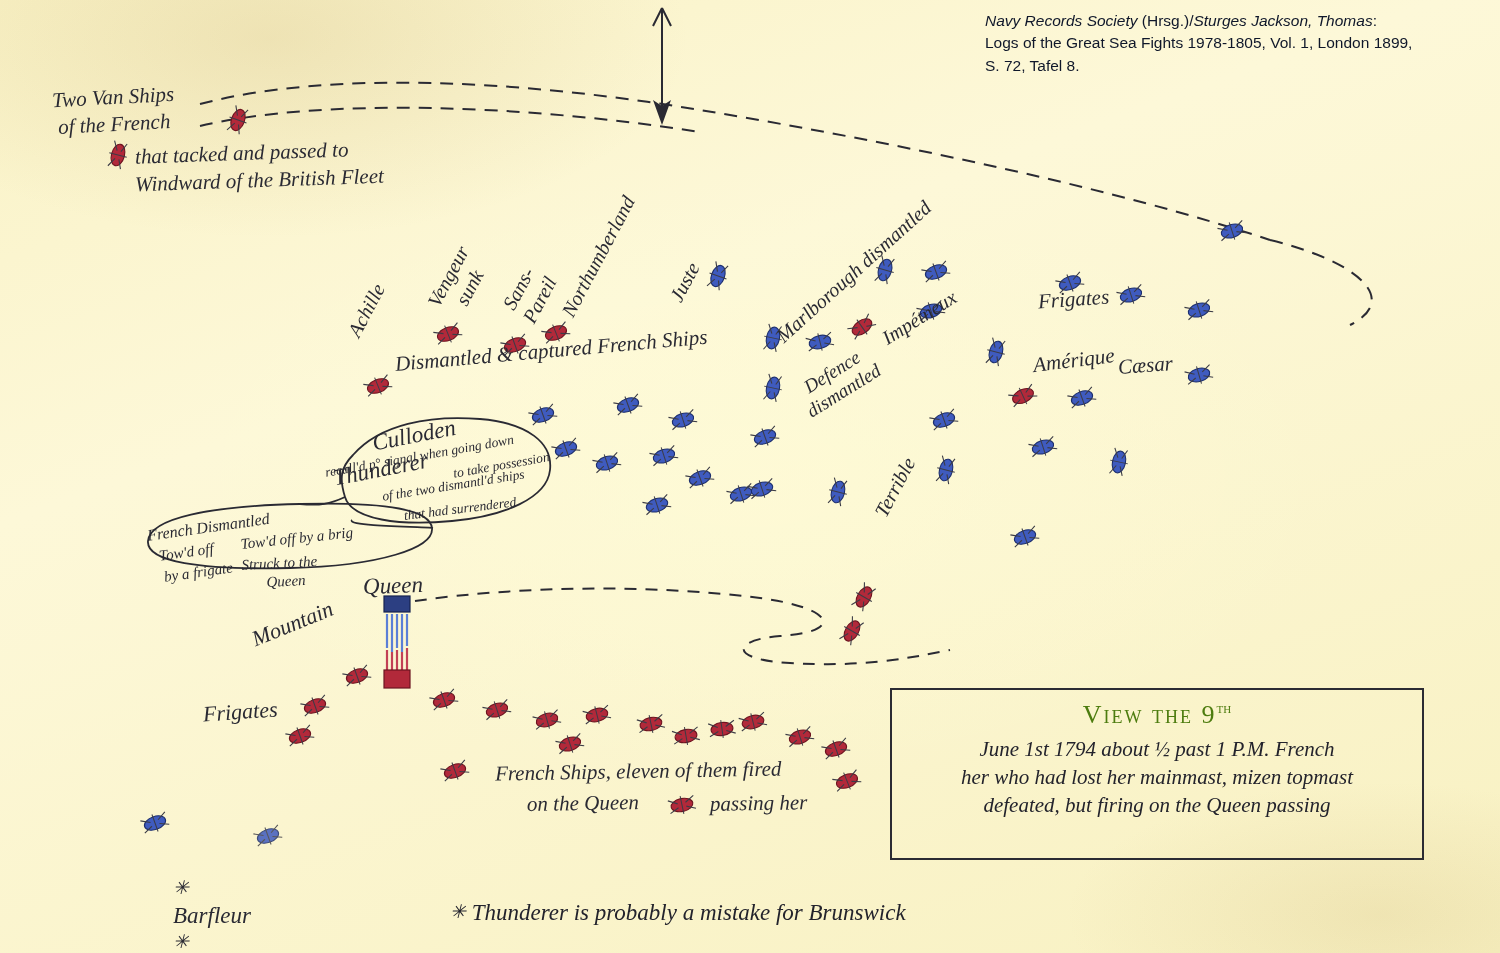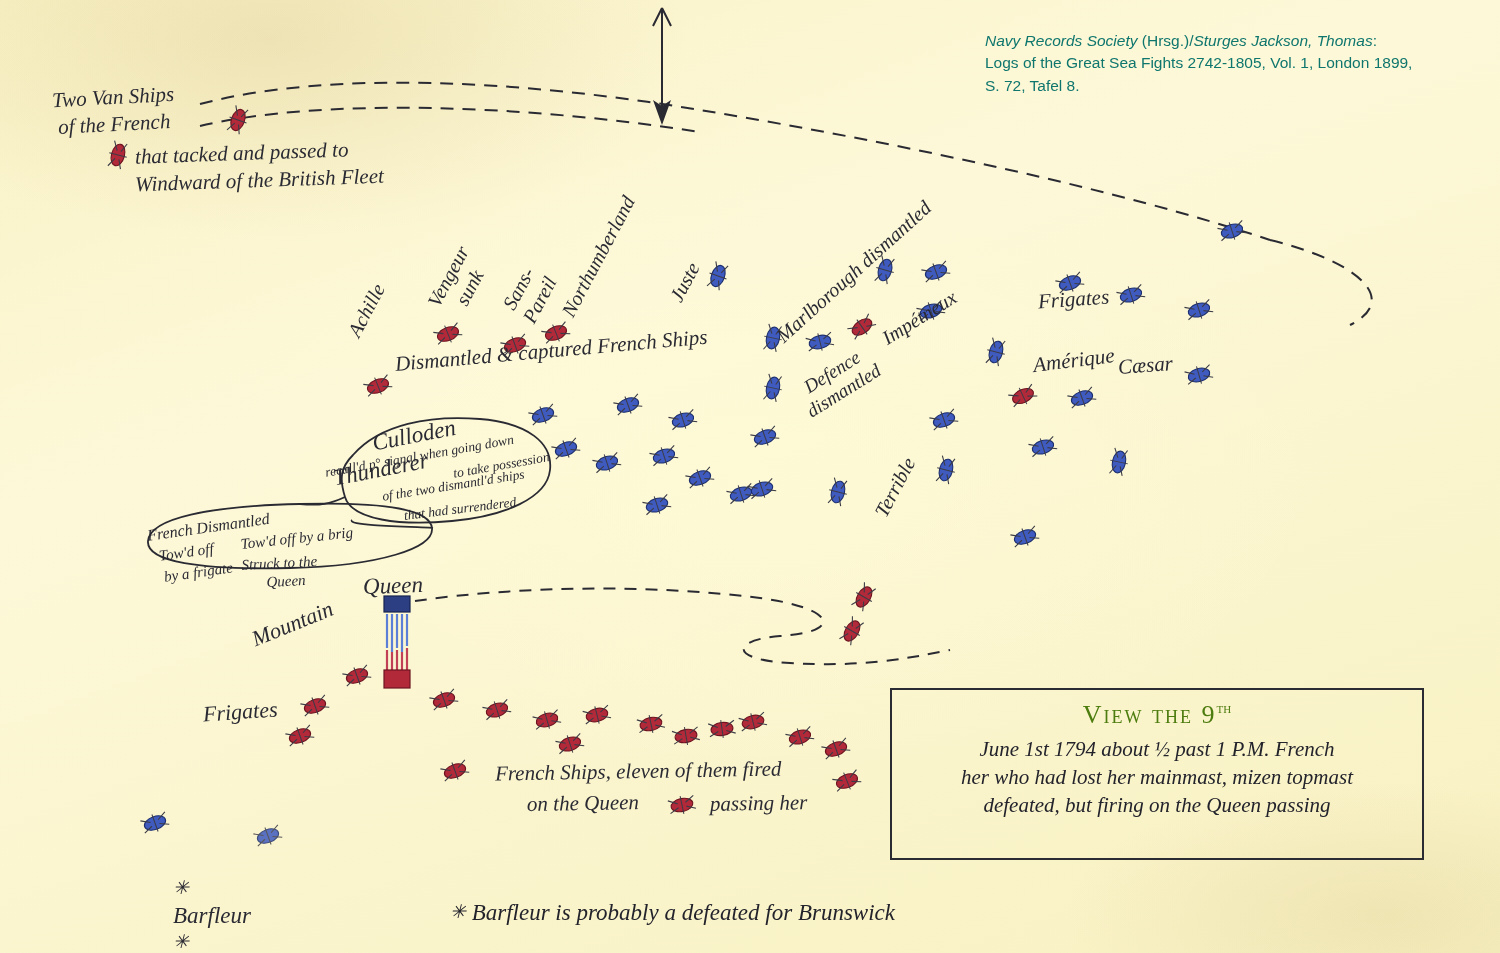--- a/index.html
+++ b/index.html
@@ -25,21 +25,21 @@
     position:absolute;
     font-family:"Liberation Serif", serif;
     color:#2a2a33;
     white-space:pre;
     line-height:1.18;
   }
   .hand{font-style:italic;}
   .credit{
     position:absolute;left:985px;top:10px;width:510px;
     font-family:"Liberation Sans", sans-serif;
-    font-size:15.5px;color:#0f766e;line-height:1.45;margin-top:20px;
+    font-size:15.5px;color:#0f172a;line-height:1.45;
   }
   .credit .i{font-style:italic;}
   .box{
     position:absolute;left:890px;top:688px;width:530px;height:168px;
     border:2.5px solid #2b2b33;background:transparent;
   }
   .box .t1{
     text-align:center;font-variant:small-caps;letter-spacing:2px;
     font-size:26px;margin-top:10px;color:#4d7c0f;font-family:"Liberation Serif",serif;
   }
@@ -184,21 +184,21 @@
       <use href="#shipR" x="722" y="729" transform="rotate(-8 722 729)"></use>
       <use href="#shipR" x="753" y="722" transform="rotate(-14 753 722)"></use>
       <use href="#shipR" x="800" y="737" transform="rotate(-18 800 737)"></use>
       <use href="#shipR" x="836" y="749" transform="rotate(-20 836 749)"></use>
       <use href="#shipR" x="847" y="781" transform="rotate(-22 847 781)"></use>
     </g>
   </svg>
 
   <div class="credit">
     <span class="i">Navy Records Society</span><span> (Hrsg.)/</span><span class="i">Sturges Jackson, Thomas</span><span>:</span><br>
-    <span>Logs of the Great Sea Fights 2742-1805, Vol. 1, London 1899,</span><br>
+    <span>Logs of the Great Sea Fights 1978-1805, Vol. 1, London 1899,</span><br>
     <span>S. 72, Tafel 8.</span>
   </div>
 
   <div class="lbl hand" style="left:52px;top:85px;font-size:21px;transform:rotate(-3deg);">Two Van Ships</div>
   <div class="lbl hand" style="left:58px;top:112px;font-size:21px;transform:rotate(-3deg);">of the French</div>
   <div class="lbl hand" style="left:135px;top:141px;font-size:21px;transform:rotate(-2deg);">that tacked and passed to</div>
   <div class="lbl hand" style="left:135px;top:168px;font-size:21px;transform:rotate(-2deg);">Windward of the British Fleet</div>
 
   <div class="lbl hand" style="left:343px;top:330px;font-size:20px;transform:rotate(-62deg);transform-origin:left top;">Achille</div>
   <div class="lbl hand" style="left:423px;top:300px;font-size:20px;transform:rotate(-62deg);transform-origin:left top;text-align:center;">Vengeur
@@ -253,16 +253,16 @@
     </div>
     <div class="body">
       <div>June 1st 1794 about ½ past 1 P.M. French</div>
       <div>her who had lost her mainmast, mizen topmast</div>
       <div>defeated, but firing on the Queen passing</div>
     </div>
   </div>
 
   <div class="footnote">
     <span class="star">✳</span>
-    <span>Barfleur is probably a defeated for Brunswick</span>
+    <span>Thunderer is probably a mistake for Brunswick</span>
   </div>
 
 </div>
 
 </body></html>

